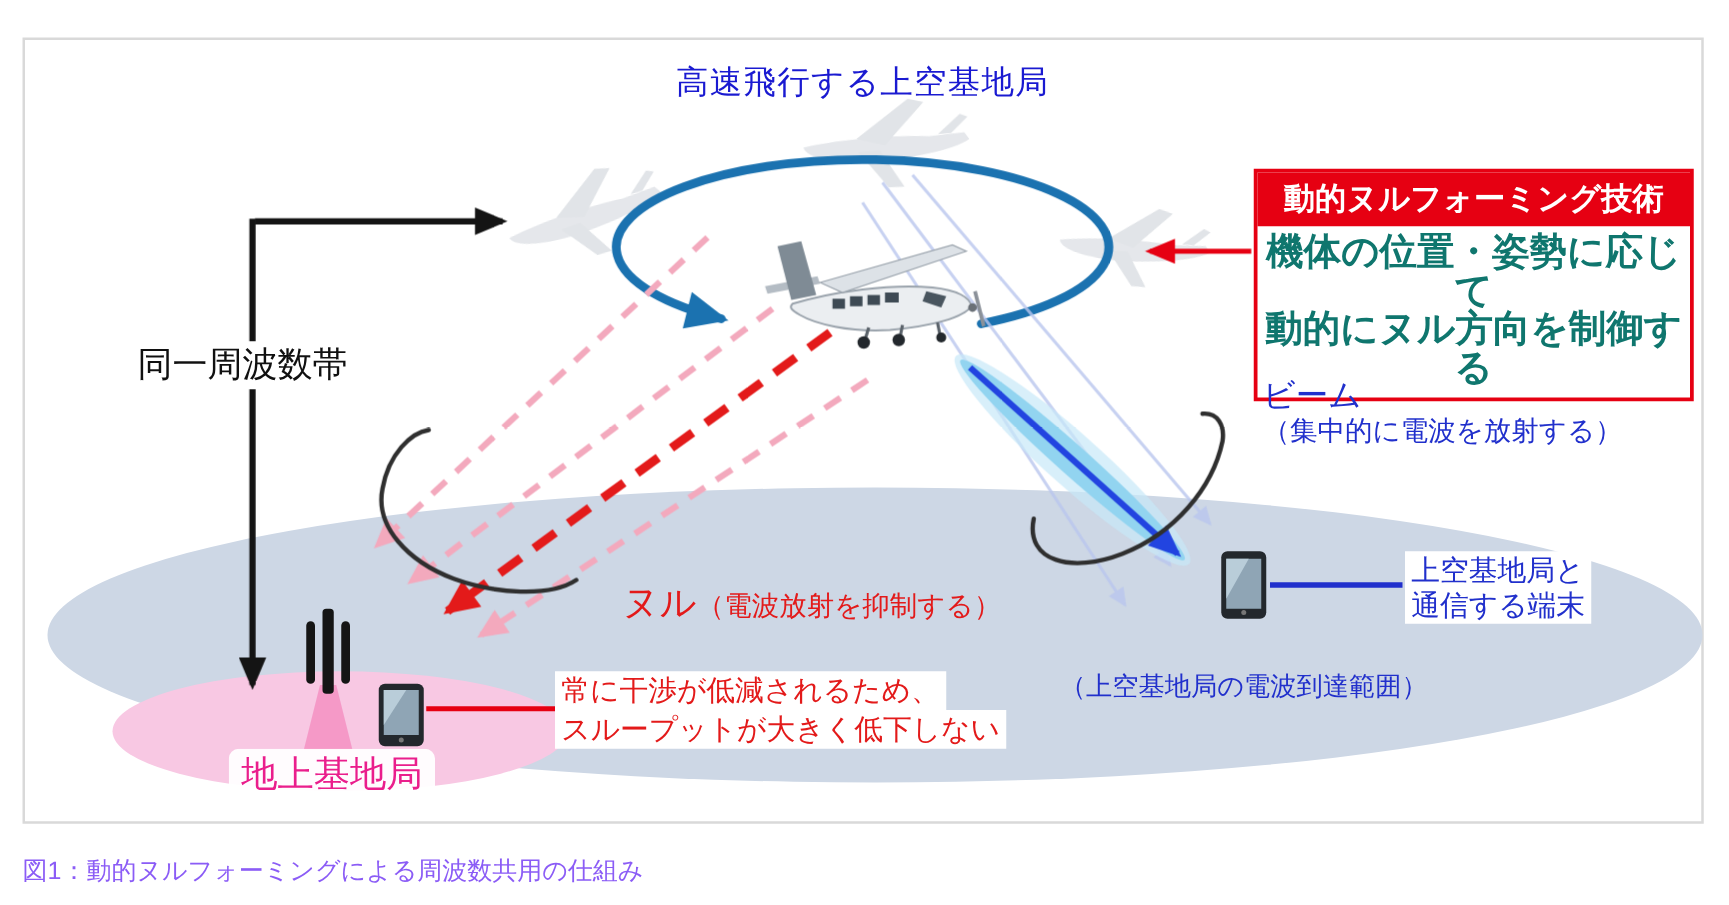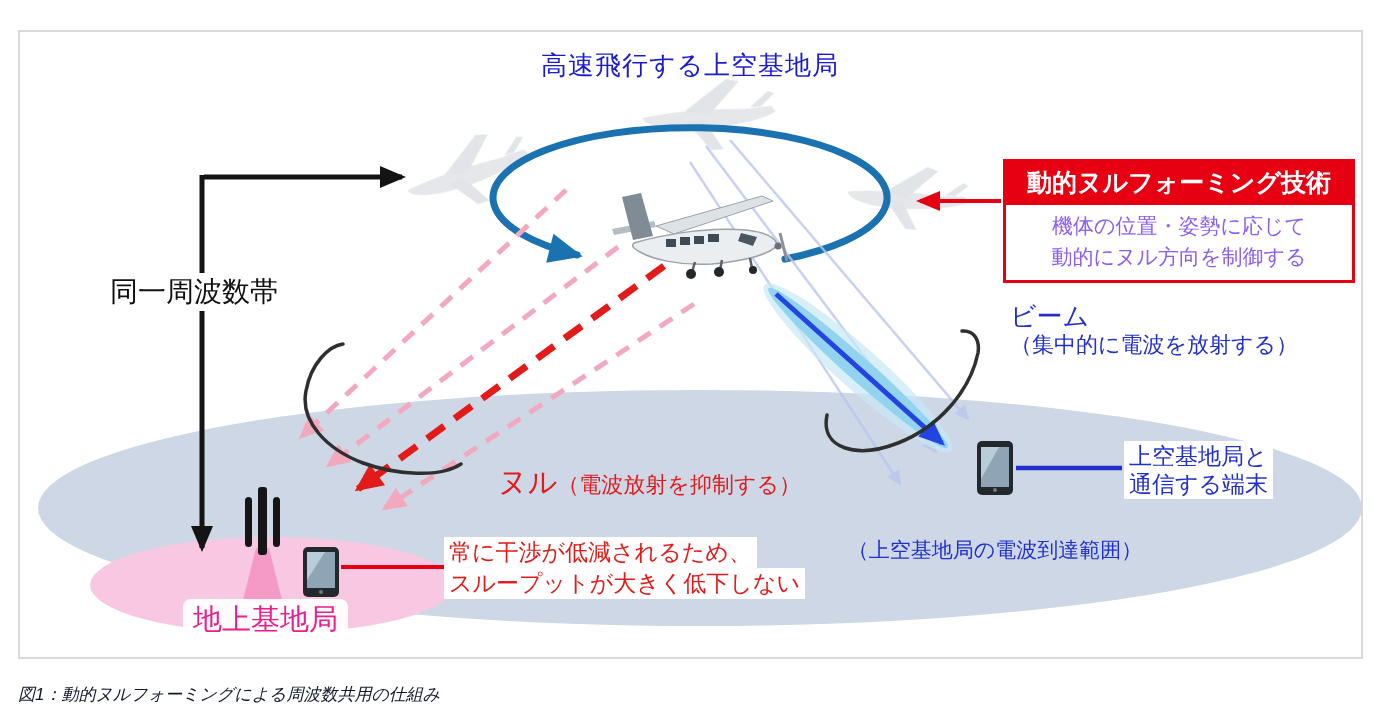--- a/index.html
+++ b/index.html
@@ -5,40 +5,40 @@
   html,body{margin:0;padding:0;background:#ffffff;}
   .page{position:relative;width:1383px;height:724px;background:#ffffff;overflow:hidden;
         font-family:"Liberation Sans",sans-serif;}
   .figure-frame{position:absolute;left:18px;top:30px;width:1345px;height:629px;
         border:2px solid #d9d9d9;background:#ffffff;box-sizing:border-box;}
   svg.art{position:absolute;left:0;top:0;width:1383px;height:724px;pointer-events:none;}
   .lbl{position:absolute;font-weight:normal;white-space:nowrap;}
   .blue{color:#2130cc;}
   .title{left:430px;top:48px;width:520px;text-align:center;font-size:26px;color:#1a1ad1;letter-spacing:1px;}
   .tech-box{position:absolute;left:1003px;top:135px;width:352px;border:3px solid #e60012;
-        background:#ffffff;text-align:center;box-sizing:border-box;margin-top:24px;}
+        background:#ffffff;text-align:center;box-sizing:border-box;}
   .tech-header{background:#e60012;color:#ffffff;font-size:25px;font-weight:bold;padding:4px 4px 6px;}
-  .tech-body{color:#8b5cf6;font-size:21px;font-weight:normal;line-height:31px;padding:5px 2px 8px;}
+  .tech-body{color:#0f766e;font-size:30px;font-weight:bold;line-height:31px;padding:5px 2px 8px;}
   .same-freq{left:106px;top:273px;font-size:28px;color:#101010;background:#ffffff;padding:0 4px;}
   .null-lbl{left:498px;top:463px;color:#e31a1a;}
   .null-big{font-size:29px;}
   .null-small{font-size:22px;}
   .beam-lbl{left:1010px;top:301px;}
   .beam-l1{font-size:26px;line-height:30px;}
   .beam-l2{font-size:22px;line-height:28px;}
   .terminal-lbl{left:1124px;top:441px;font-size:23px;line-height:28px;text-align:left;
         background:#ffffff;padding:1px 5px;}
   .service-lbl{left:795px;top:537px;width:400px;text-align:center;}
   .service-l1{font-size:27px;line-height:32px;}
   .service-l2{font-size:21px;line-height:26px;}
   .ground-lbl{left:183px;top:599px;font-size:29px;color:#ea1e8c;background:rgba(255,255,255,.95);
         padding:1px 10px;border-radius:8px;}
   .throughput{left:444px;top:537px;color:#e31a1a;font-size:23px;line-height:31px;}
   .throughput span{display:block;background:#ffffff;padding:0 5px;width:max-content;}
-  .caption{position:absolute;left:18px;top:683px;font-size:17px;color:#0f172a;font-weight:normal;font-style:italic;}
+  .caption{position:absolute;left:18px;top:683px;font-size:20px;color:#8b5cf6;font-weight:normal;}
 </style>
 </head>
 <body>
 
 <div class="page">
   <div class="figure-frame"></div>
 
   <svg class="art" viewBox="0 0 1383 724">
     <defs>
       <marker id="mBlack" markerUnits="userSpaceOnUse" markerWidth="30" markerHeight="26" refX="24" refY="13" orient="auto">

